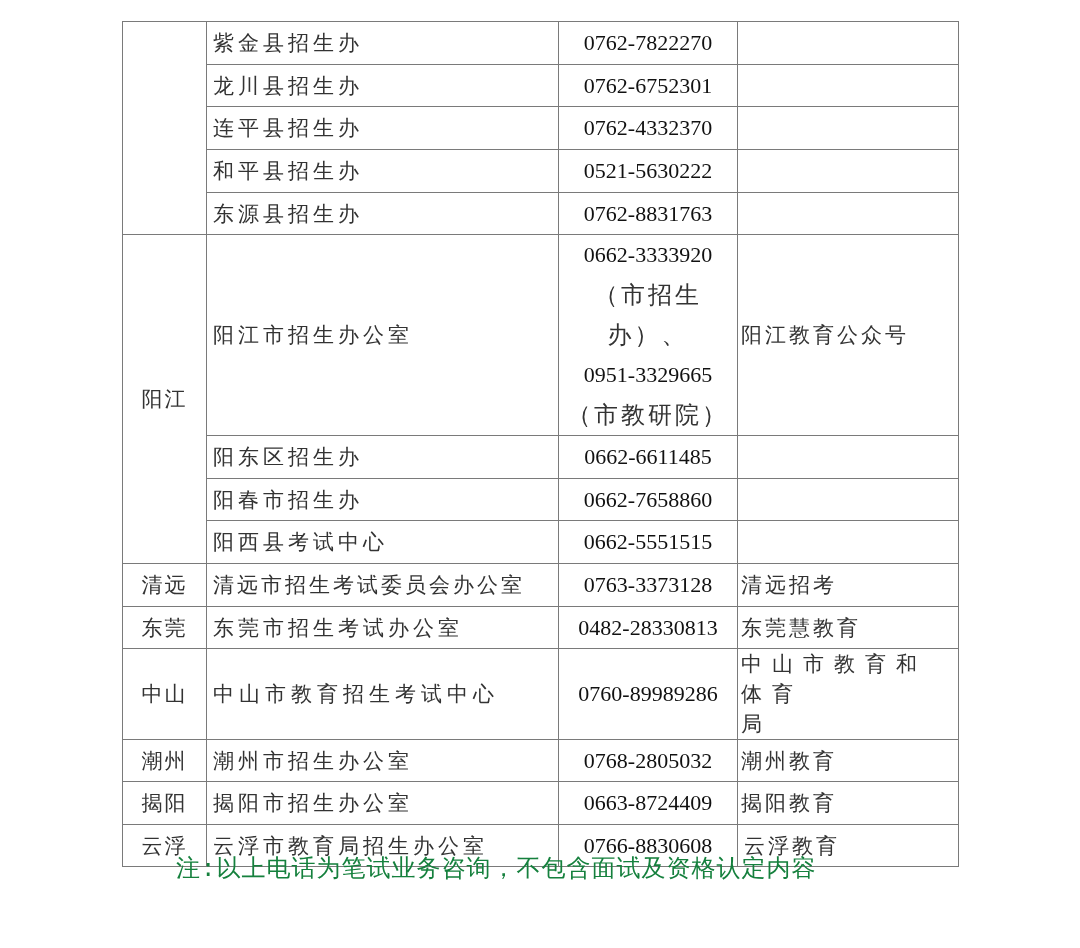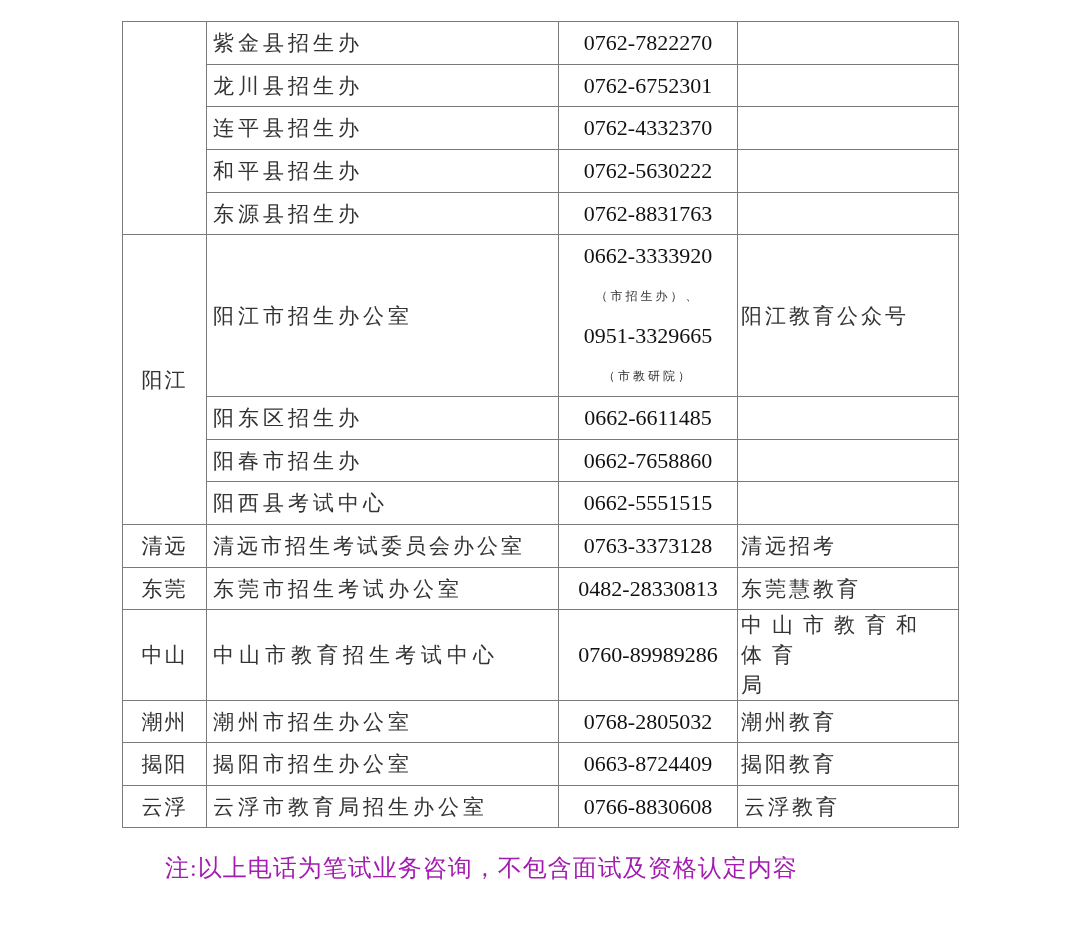--- a/index.html
+++ b/index.html
@@ -64,40 +64,40 @@
     font-family: Liberation Serif, serif;
     color: #333;
     margin-left: 36px;
   }
   .phone-multi {
     line-height: 40px;
     display: block;
   }
   .phone-note {
     font-family: "DejaVu Sans", "Liberation Sans", sans-serif;
-    font-size: 12px;
+    font-size: 24px;
     letter-spacing: 3px;
     color: #333;
   }
   .wechat-wrap {
     letter-spacing: 10px;
     line-height: 30px;
   }
   tr.h44 td { height: 42px; }
   tr.h43 td { height: 41px; }
   tr.h163 td { height: 161px; }
   tr.h84 td { height: 82px; }
 
   .note {
     position: absolute;
-    left: 165px;
+    left: 176px;
     top: 852px;
-    font-family: Liberation Serif, serif;
+    font-family: Liberation Mono, monospace;
     font-size: 24px;
-    color: #a21caf;
+    color: #15803d;
     letter-spacing: 1px;
   }
 </style>
 </head>
 <body>
 
 <table class="contact-table">
   <colgroup>
     <col class="col-city">
     <col class="col-office">
@@ -117,21 +117,21 @@
       <td class="phone">0762-6752301</td>
       <td class="wechat"></td>
     </tr>
     <tr class="h44">
       <td class="office">连平县招生办</td>
       <td class="phone">0762-4332370</td>
       <td class="wechat"></td>
     </tr>
     <tr class="h44">
       <td class="office">和平县招生办</td>
-      <td class="phone">0762-5630222</td>
+      <td class="phone">0521-5630222</td>
       <td class="wechat"></td>
     </tr>
     <tr class="h43">
       <td class="office">东源县招生办</td>
       <td class="phone">0762-8831763</td>
       <td class="wechat"></td>
     </tr>
 
     <tr class="h163">
       <td class="city" rowspan="4">阳江</td>

